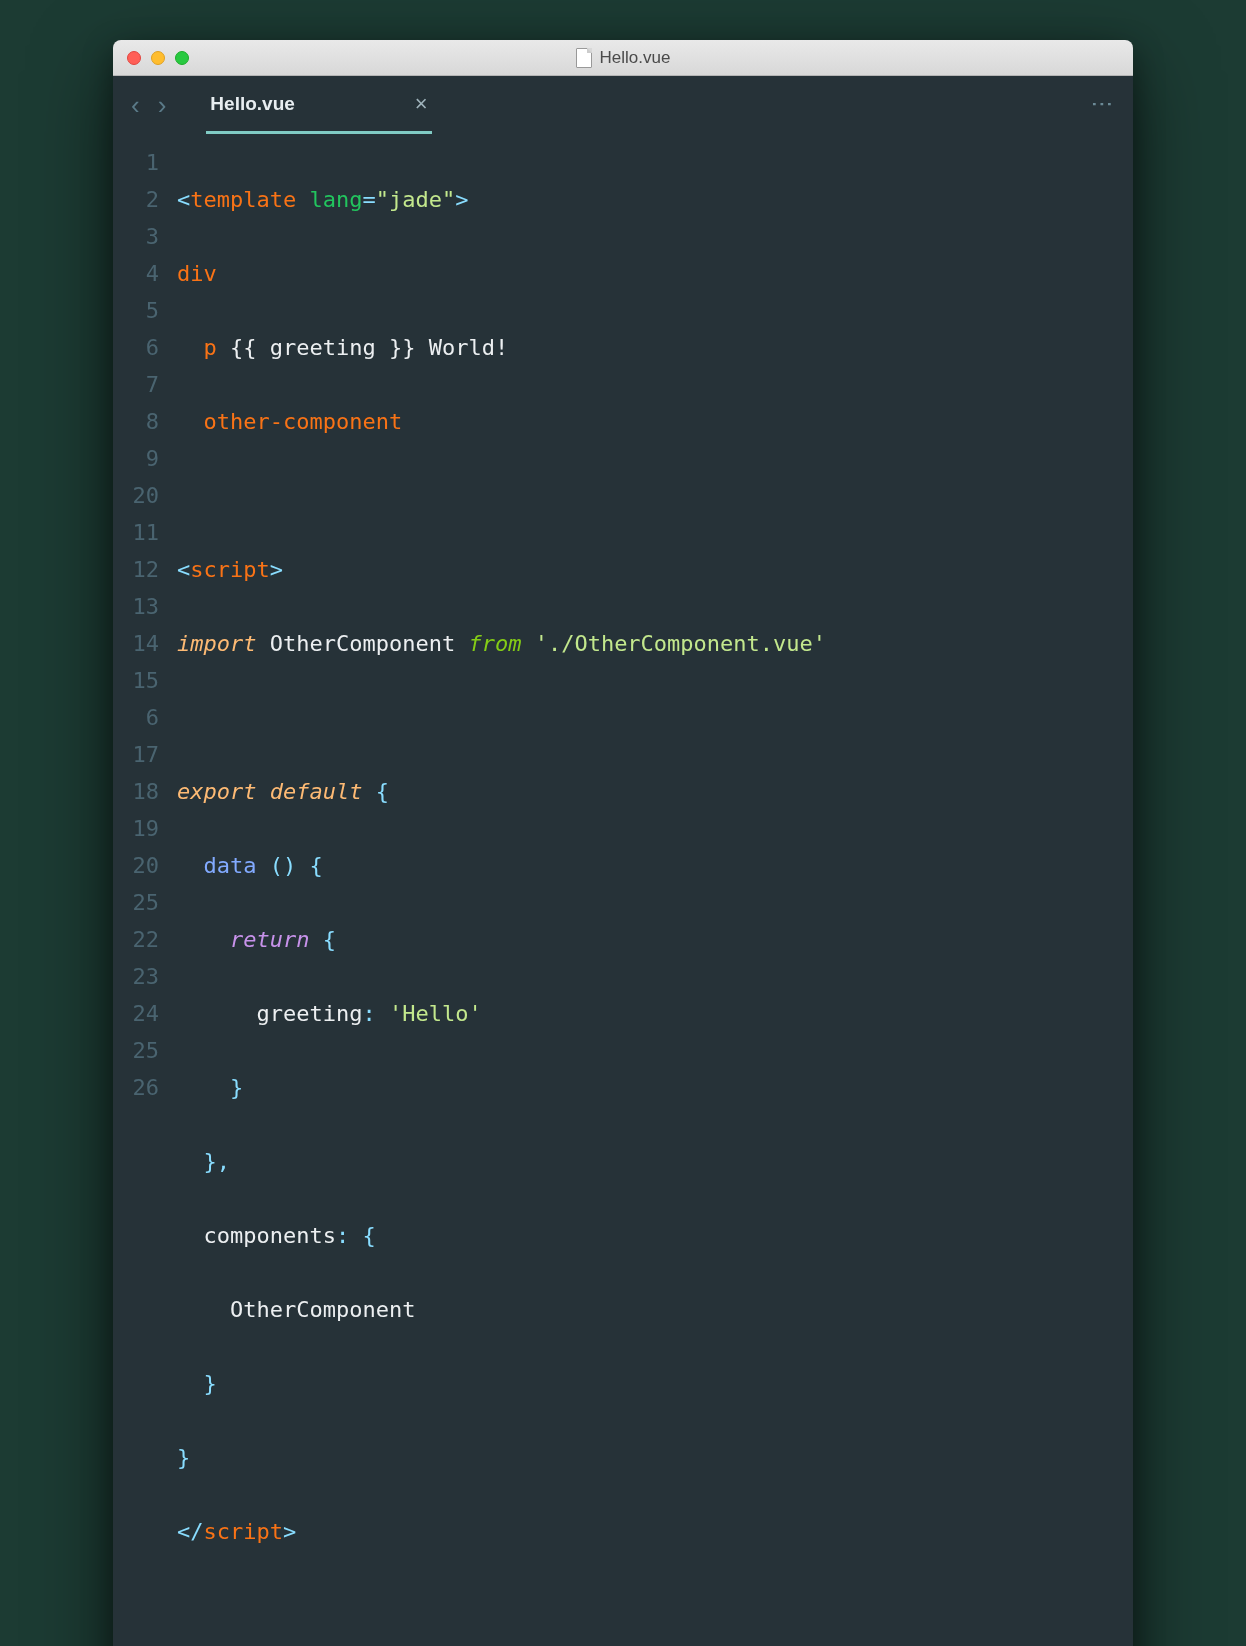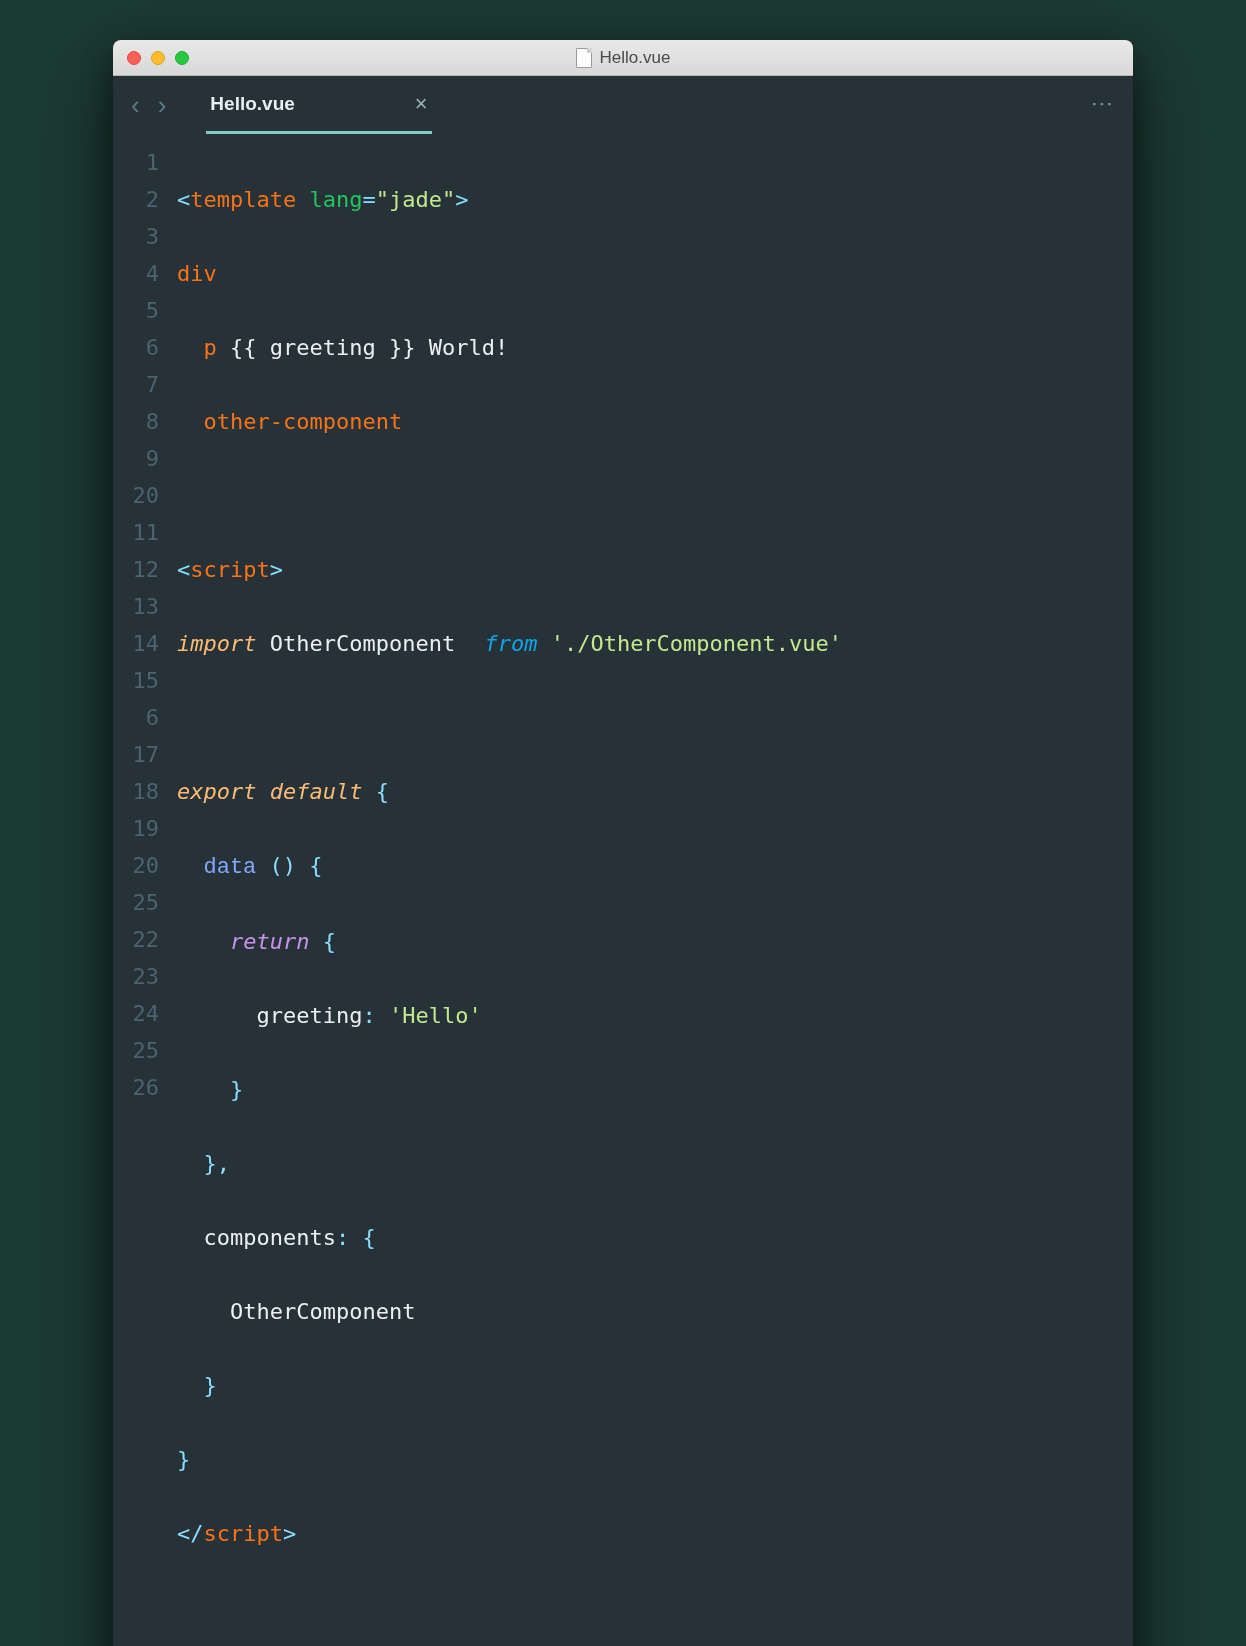--- a/index.html
+++ b/index.html
@@ -84,22 +84,22 @@
     user-select: none;
   }
   .code { flex: 1; color: #eceff1; white-space: pre; padding-right: 20px; }
 
   .punct { color: #89ddff; }
   .tagname { color: #f97316; }
   .attrname { color: #22c55e; }
   .attrequals { color: #89ddff; }
   .string { color: #c3e88d; }
   .keyword { color: #fdba74; font-style: italic; }
-  .from-kw { color: #0ea5e9; font-style: italic; margin-left: 16px; }
-  .func { color: #82aaff; font-family: Liberation Mono, monospace; }
+  .from-kw { color: #84cc16; font-style: italic; }
+  .func { color: #82aaff; }
   .ident { color: #eceff1; }
   .kwreturn { color: #c792ea; font-style: italic; }
   .plain { color: #eceff1; margin-top: 40px; }
 </style>
 </head>
 <body>
 
 <div class="window">
 
   <div class="titlebar">

